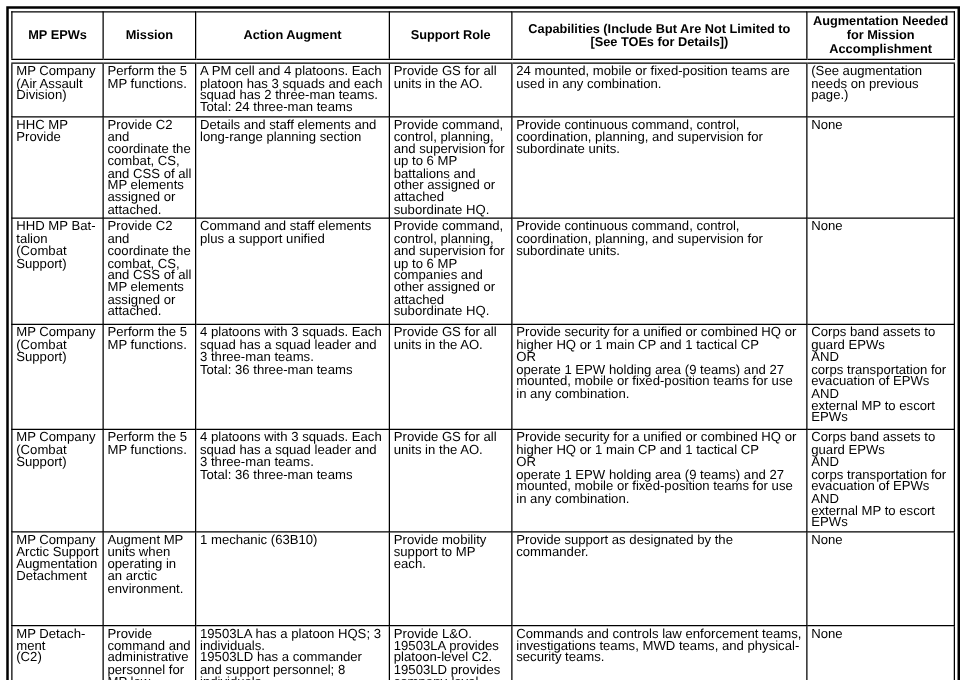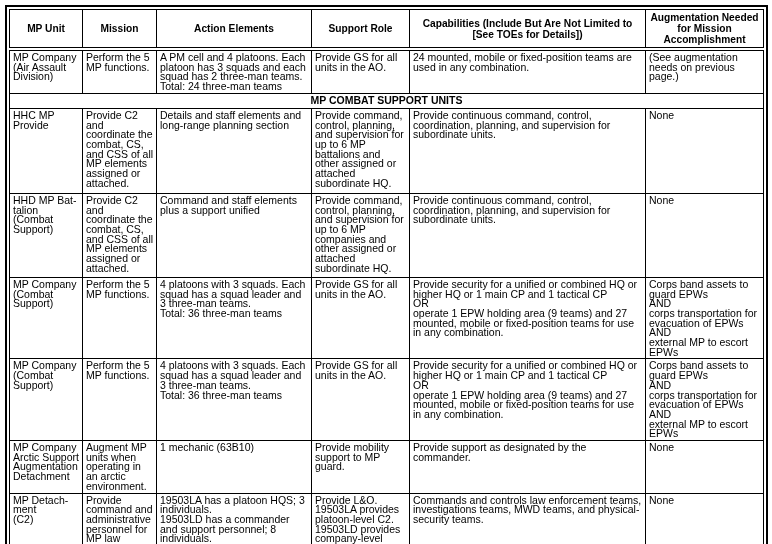--- a/index.html
+++ b/index.html
@@ -90,23 +90,23 @@
       <colgroup>
         <col class="c1">
           <col class="c2">
           <col class="c3">
           <col class="c4">
           <col class="c5">
           <col class="c6">
       </colgroup>
       <thead>
         <tr>
-          <th>MP Unit</th>
+          <th>MP EPWs</th>
           <th>Mission</th>
-          <th>Action Elements</th>
+          <th>Action Augment</th>
           <th>Support Role</th>
           <th>Capabilities (Include But Are Not Limited to
 [See TOEs for Details])</th>
           <th>Augmentation Needed
 for Mission
 Accomplishment</th>
         </tr>
       </thead>
       <tbody>
           <tr>
@@ -126,23 +126,20 @@
               <div>Provide GS for all units in the AO.</div>
             </td>
             <td>
               <div>24 mounted, mobile or fixed-position teams are used in any combination.</div>
             </td>
             <td>
               <div>(See augmentation needs on previous page.)</div>
             </td>
           </tr>
           <tr>
-            <td colspan="6" class="section-cell">MP COMBAT SUPPORT UNITS</td>
-          </tr>
-          <tr>
             <td>
               <div>HHC MP
 Provide</div>
             </td>
             <td>
               <div>Provide C2 and coordinate the combat, CS, and CSS of all MP elements assigned or attached.</div>
             </td>
             <td>
               <div>Details and staff elements and long-range planning section</div>
             </td>
@@ -244,21 +241,21 @@
 Augmentation
 Detachment</div>
             </td>
             <td>
               <div>Augment MP units when operating in an arctic environment.</div>
             </td>
             <td>
               <div>1 mechanic (63B10)</div>
             </td>
             <td>
-              <div>Provide mobility support to MP guard.</div>
+              <div>Provide mobility support to MP each.</div>
             </td>
             <td>
               <div>Provide support as designated by the commander.</div>
             </td>
             <td>
               <div>None</div>
             </td>
           </tr>
           <tr>
             <td>

